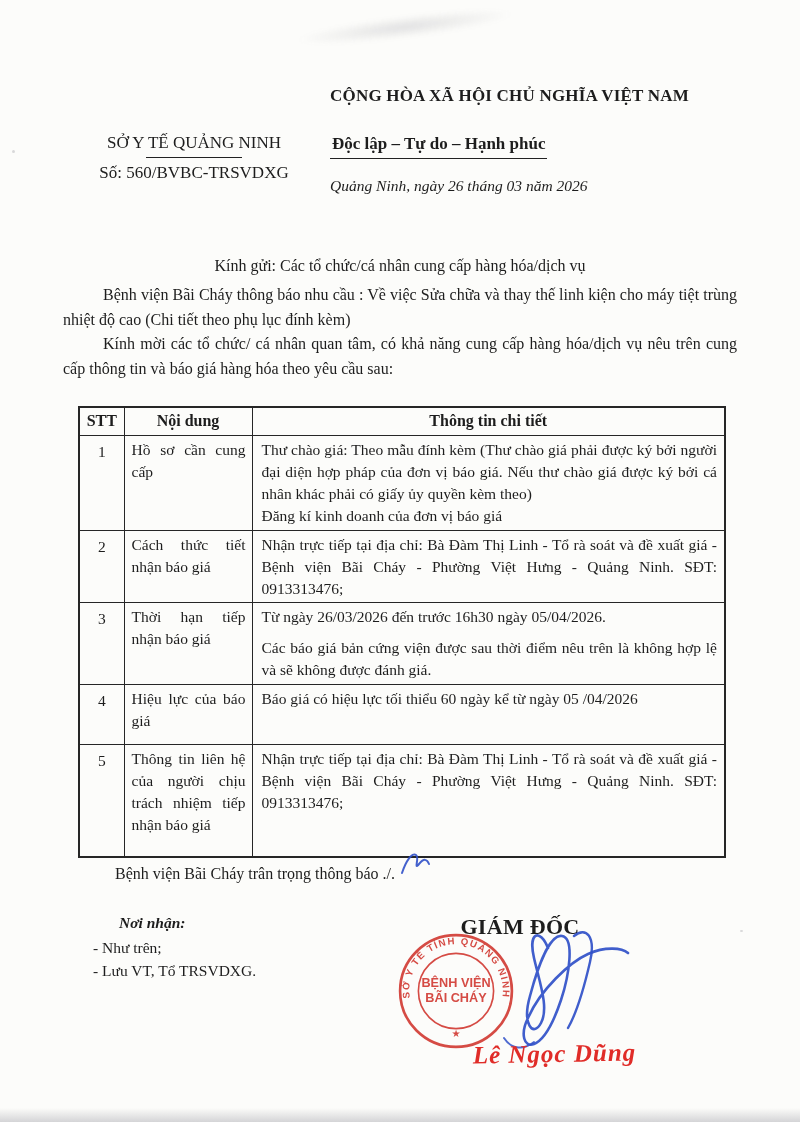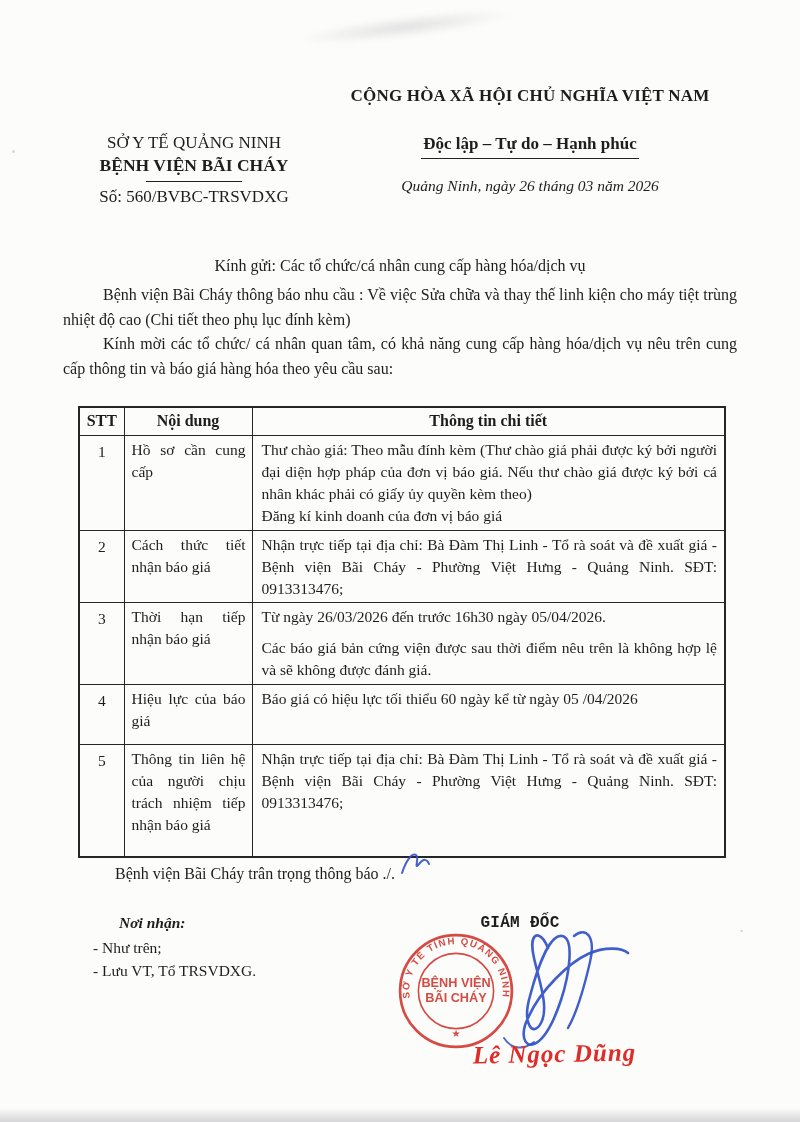--- a/index.html
+++ b/index.html
@@ -24,21 +24,21 @@
   }
 
   
   .header { position:absolute; top:84px; left:70px; width:660px; display:flex; }
   .hdr-left { width:248px; text-align:center; line-height:1.32; }
   .hdr-left .l1 { font-size:17px;margin-top:48px; }
   .hdr-left .l2 { font-size:17.5px; font-weight:bold; }
   .org-underline { width:96px; border-top:1.6px solid #222; margin:3px auto 4px auto; }
   .hdr-left .l3 { font-size:17px; }
   .hdr-left .l4 { font-size:16px; width:218px; margin:2px auto 0 auto; line-height:1.4; }
-  .hdr-right { flex:1; margin-left:12px; text-align:center; line-height:1.4; }
+  .hdr-right { flex:1; margin-left:12px; line-height:1.4; }
   .hdr-right .n1 { font-size:17px; font-weight:bold; letter-spacing:0.2px; }
   .hdr-right .n2 { font-size:17px; font-weight:bold; display:inline-block;
                    border-bottom:1.7px solid #222; padding:0 2px 2px 2px; margin-top:2px; }
   .hdr-right .n3 { font-size:15.5px; font-style:italic; margin-top:16px; }
 
   
   .bodytext { position:absolute; top:254px; left:63px; width:674px; font-size:16px; line-height:1.55; }
   .salutation { text-align:center; margin-bottom:4px; }
   .para { text-align:justify; text-indent:40px; }
 
@@ -58,21 +58,21 @@
 
   
   .closing { position:absolute; top:858px; left:63px; width:600px; font-size:16px; }
   .closing .txt { margin-left:52px; }
   .ink-mark { display:inline-block; vertical-align:middle; margin-left:2px; transform:translateY(-9px); }
 
   .recipients { position:absolute; top:912px; left:93px; font-size:15.5px; line-height:1.45; }
   .recipients .lab { font-weight:bold; font-style:italic; margin-bottom:3px;margin-left:26px; }
 
   .signer-title { position:absolute; top:914px; left:425px; width:190px; text-align:center;
-                  font-weight:bold; font-size:16px; letter-spacing:0.3px;font-family:Liberation Mono, monospace; }
+                  font-weight:bold; font-size:22px; letter-spacing:0.3px; }
 
   .seal { position:absolute; left:394px; top:929px; opacity:0.92; }
   .sig-scribble { position:absolute; left:428px; top:926px; }
   .signer-name { position:absolute; top:1040px; left:462px; width:185px; text-align:center;
                  font-size:25px; font-weight:bold; font-style:italic; color:#e02c28;
                  letter-spacing:1px; transform:rotate(-1deg); }
 </style>
 </head>
 <body>
 
@@ -80,21 +80,20 @@
 
   <div class="smudge-top"></div>
   <div class="speck" style="left:12px; top:150px; width:3px; height:3px;"></div>
 
   <div class="speck" style="left:740px; top:930px; width:3px; height:2px;"></div>
   <div class="bottom-shadow"></div>
 
   <div class="header">
     <div class="hdr-left">
       <div class="l1">SỞ Y TẾ QUẢNG NINH</div>
-      <div class="l2">BỆNH VIỆN BÃI CHÁY</div>
       <div class="org-underline"></div>
       <div class="l3">Số: 560/BVBC-TRSVDXG</div>
     </div>
     <div class="hdr-right">
       <div class="n1">CỘNG HÒA XÃ HỘI CHỦ NGHĨA VIỆT NAM</div><br>
       <span class="n2">Độc lập – Tự do – Hạnh phúc</span>
       <div class="n3">Quảng Ninh, ngày 26 tháng 03 năm 2026</div>
     </div>
   </div>
 

